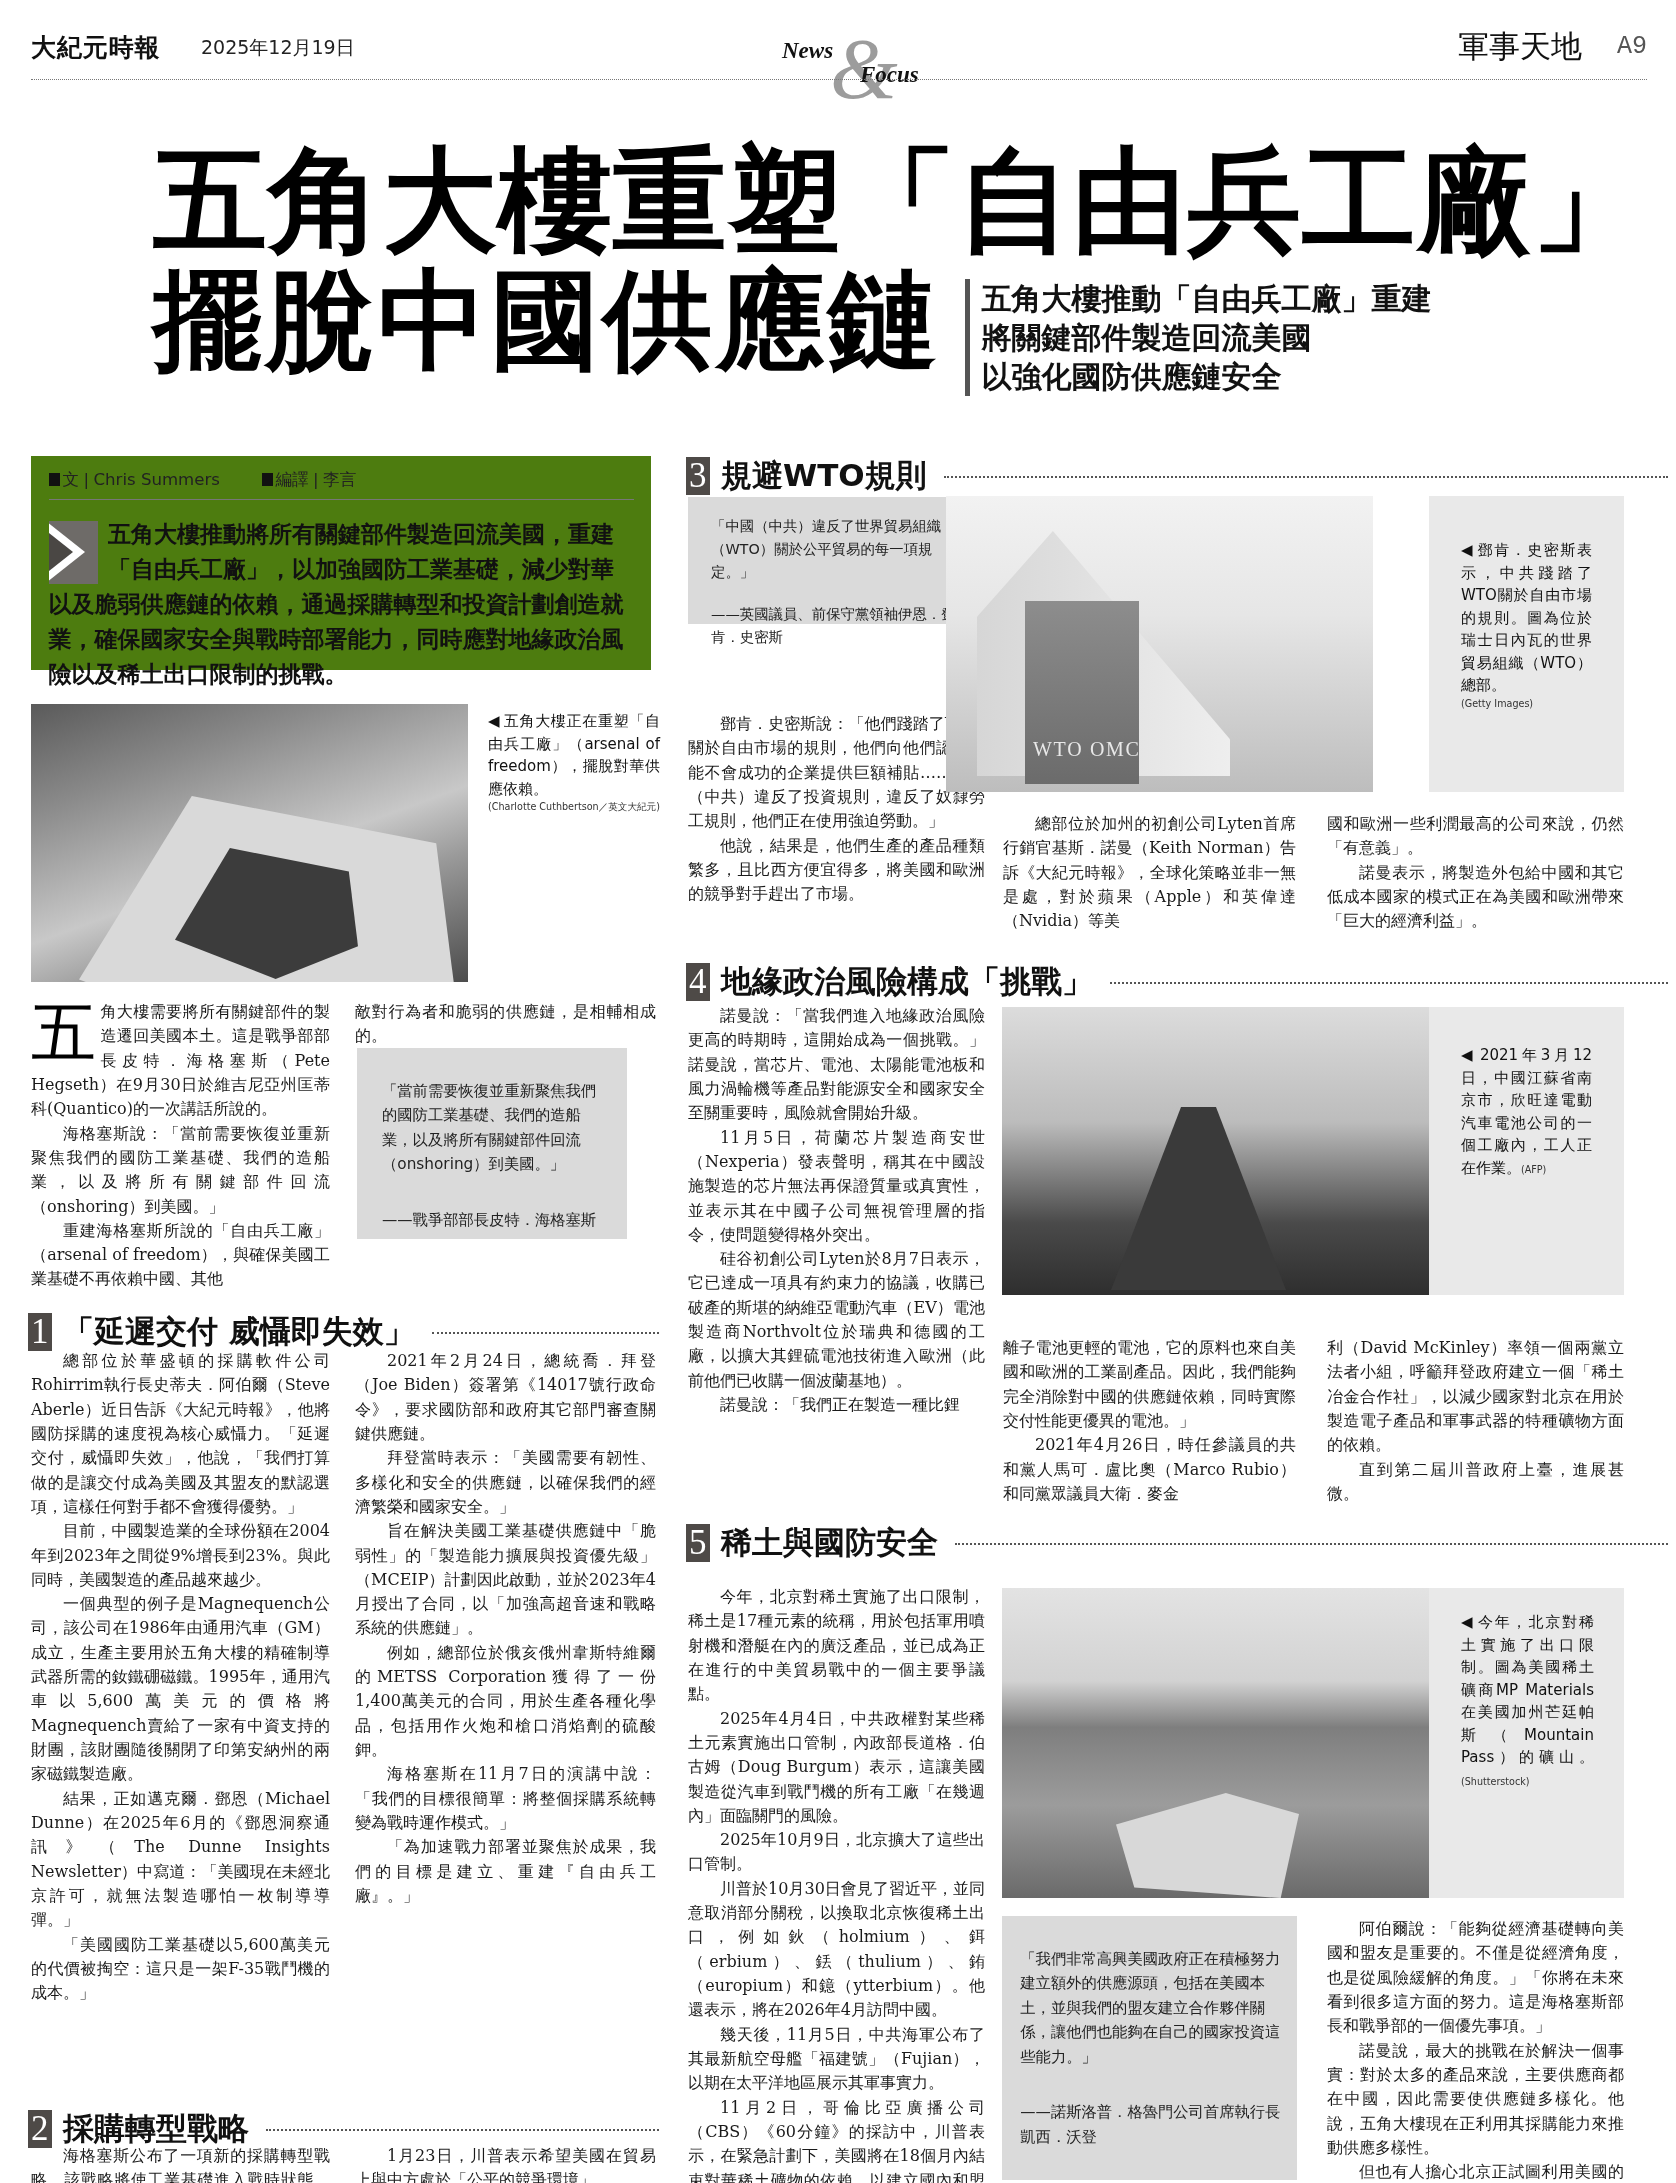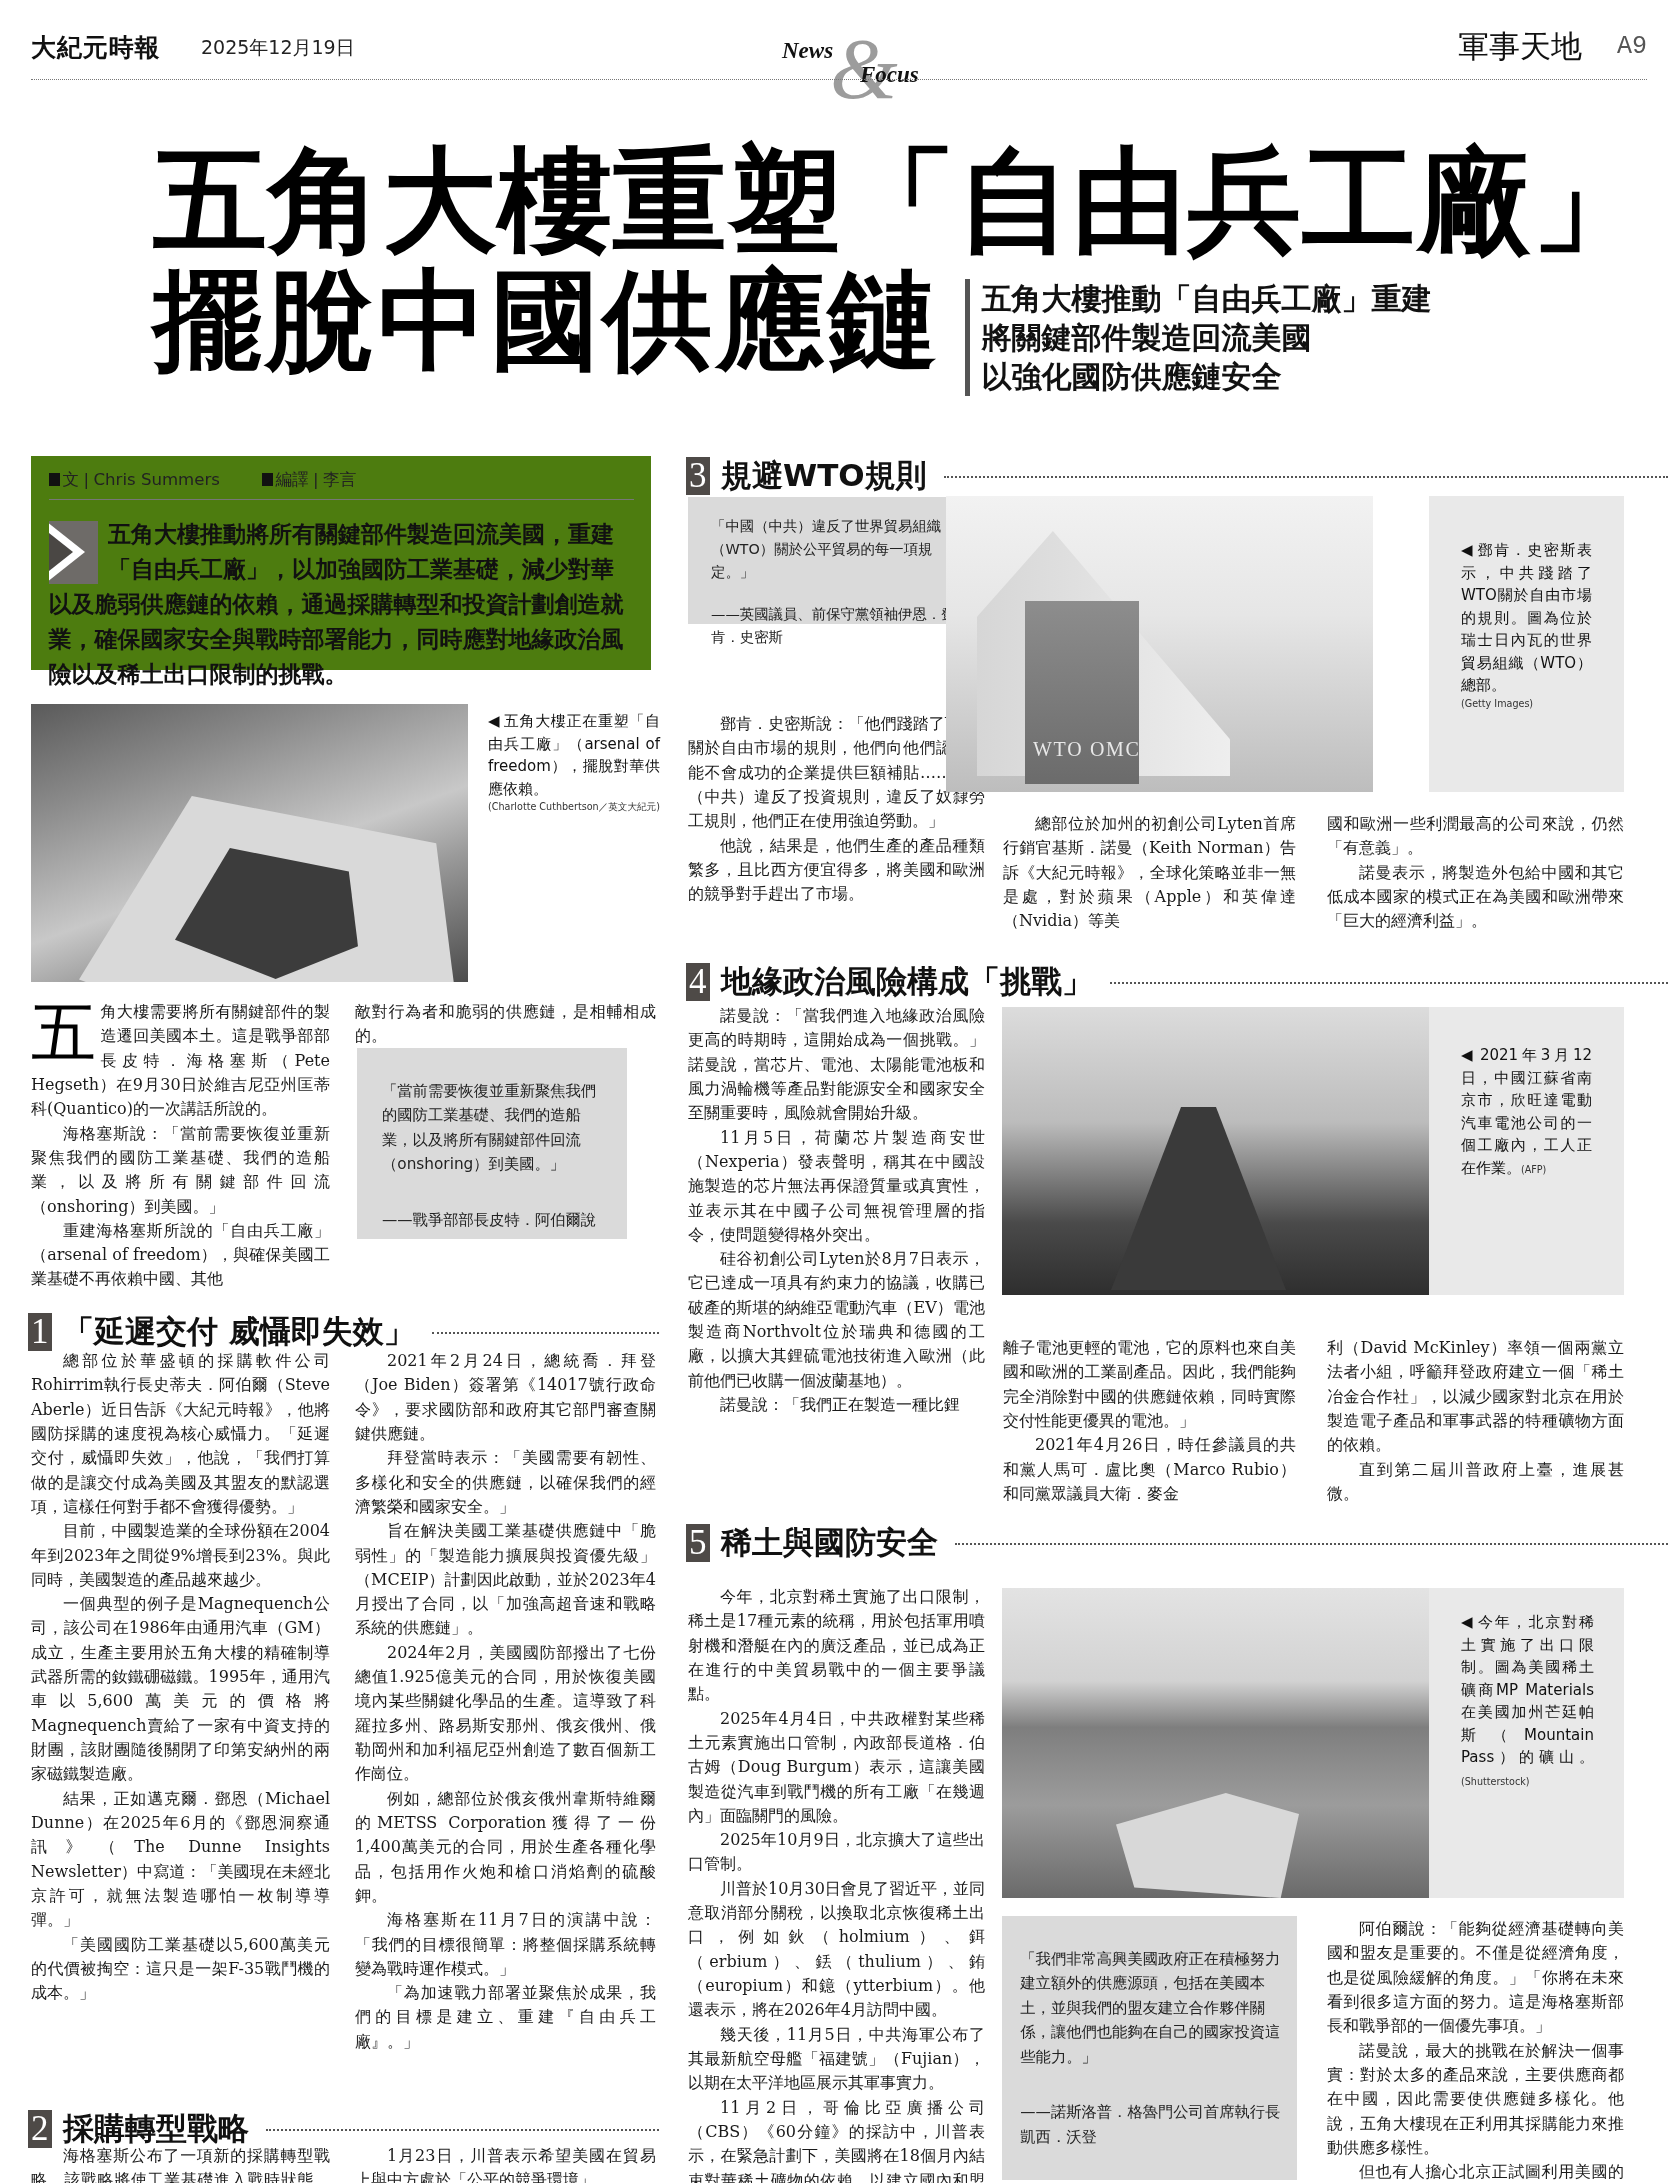--- a/index.html
+++ b/index.html
@@ -120,40 +120,39 @@
 <div class="col" style="left:31px; top:1000px; width:299px;">
   <p class="noind"><span class="dropcap">五</span><span>角大樓需要將所有關鍵部件的製造遷回美國本土。這是戰爭部部長皮特．海格塞斯（Pete Hegseth）在9月30日於維吉尼亞州匡蒂科(Quantico)的一次講話所說的。</span></p>
   <p>海格塞斯說：「當前需要恢復並重新聚焦我們的國防工業基礎、我們的造船業，以及將所有關鍵部件回流（onshoring）到美國。」</p>
   <p>重建海格塞斯所說的「自由兵工廠」（arsenal of freedom），與確保美國工業基礎不再依賴中國、其他</p>
 </div>
 <div class="col" style="left:355px; top:1000px; width:301px;">
   <p class="noind">敵對行為者和脆弱的供應鏈，是相輔相成的。</p>
 </div>
 <div class="pullquote" style="left:357px; top:1048px; width:270px; height:191px;">
   <div>「當前需要恢復並重新聚焦我們的國防工業基礎、我們的造船業，以及將所有關鍵部件回流（onshoring）到美國。」</div>
-  <div class="attr">——戰爭部部長皮特．阿伯爾說</div>
+  <div class="attr">——戰爭部部長皮特．海格塞斯</div>
 </div>
 
 <div class="sec" style="left:28px; top:1312px; width:631px;">
   <span class="num">1</span>
   <span class="title">「延遲交付 威懾即失效」</span>
   <span class="dots"></span>
 </div>
 <div class="col" style="left:31px; top:1349px; width:299px;">
   <p>總部位於華盛頓的採購軟件公司Rohirrim執行長史蒂夫．阿伯爾（Steve Aberle）近日告訴《大紀元時報》，他將國防採購的速度視為核心威懾力。「延遲交付，威懾即失效」，他說，「我們打算做的是讓交付成為美國及其盟友的默認選項，這樣任何對手都不會獲得優勢。」</p>
   <p>目前，中國製造業的全球份額在2004年到2023年之間從9%增長到23%。與此同時，美國製造的產品越來越少。</p>
   <p>一個典型的例子是Magnequench公司，該公司在1986年由通用汽車（GM）成立，生產主要用於五角大樓的精確制導武器所需的釹鐵硼磁鐵。1995年，通用汽車以5,600萬美元的價格將Magnequench賣給了一家有中資支持的財團，該財團隨後關閉了印第安納州的兩家磁鐵製造廠。</p>
   <p>結果，正如邁克爾．鄧恩（Michael Dunne）在2025年6月的《鄧恩洞察通訊》（The Dunne Insights Newsletter）中寫道：「美國現在未經北京許可，就無法製造哪怕一枚制導導彈。」</p>
   <p>「美國國防工業基礎以5,600萬美元的代價被掏空：這只是一架F-35戰鬥機的成本。」</p>
 </div>
 <div class="col" style="left:355px; top:1349px; width:301px;">
   <p>2021年2月24日，總統喬．拜登（Joe Biden）簽署第《14017號行政命令》，要求國防部和政府其它部門審查關鍵供應鏈。</p>
   <p>拜登當時表示：「美國需要有韌性、多樣化和安全的供應鏈，以確保我們的經濟繁榮和國家安全。」</p>
   <p>旨在解決美國工業基礎供應鏈中「脆弱性」的「製造能力擴展與投資優先級」（MCEIP）計劃因此啟動，並於2023年4月授出了合同，以「加強高超音速和戰略系統的供應鏈」。</p>
-  <p>2024年2月，美國國防部撥出了七份總值1.925億美元的合同，用於恢復美國境內某些關鍵化學品的生產。這導致了科羅拉多州、路易斯安那州、俄亥俄州、俄勒岡州和加利福尼亞州創造了數百個新工作崗位。</p>
   <p>例如，總部位於俄亥俄州韋斯特維爾的METSS Corporation獲得了一份1,400萬美元的合同，用於生產各種化學品，包括用作火炮和槍口消焰劑的硫酸鉀。</p>
   <p>海格塞斯在11月7日的演講中說：「我們的目標很簡單：將整個採購系統轉變為戰時運作模式。」</p>
   <p>「為加速戰力部署並聚焦於成果，我們的目標是建立、重建『自由兵工廠』。」</p>
 </div>
 
 <div class="sec" style="left:28px; top:2109px; width:631px;">
   <span class="num">2</span>
   <span class="title">採購轉型戰略</span>
   <span class="dots"></span>
 </div>

